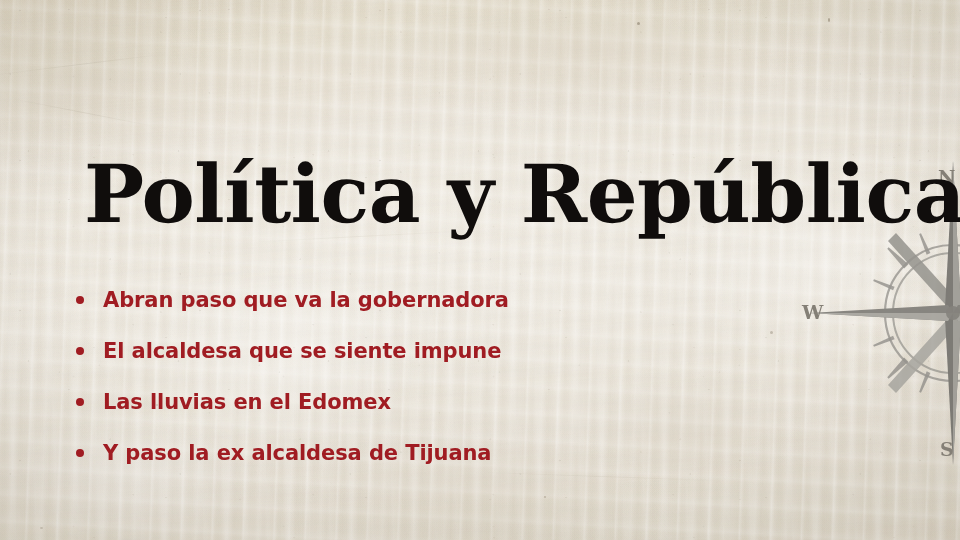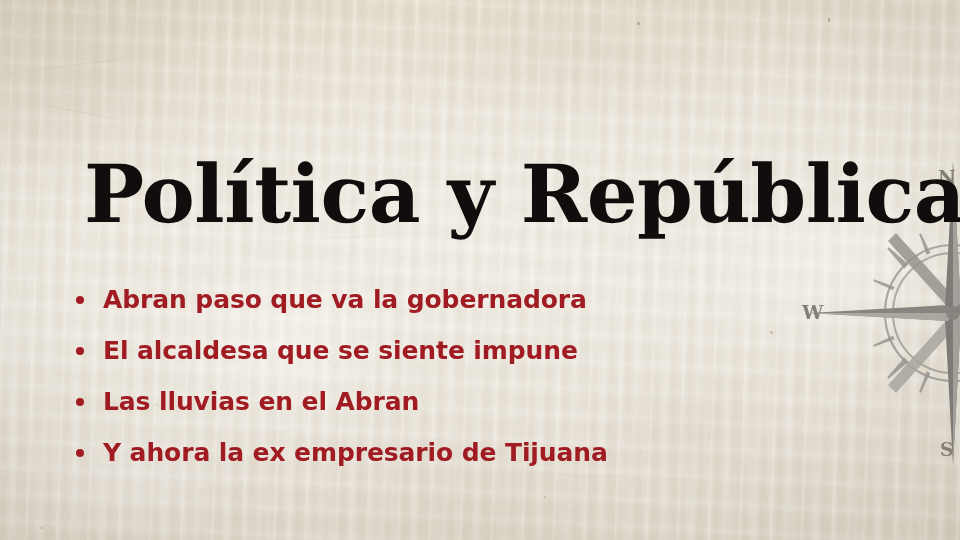--- a/index.html
+++ b/index.html
@@ -157,21 +157,21 @@
   }
   .bullet-item {
     position: relative;
     height: 51px;
     padding-left: 31px;
     display: flex;
     align-items: center;
     color: #A01C22;
     font-family: "DejaVu Sans", "Liberation Sans", sans-serif;
     font-weight: bold;
-    font-size: 25px;
+    font-size: 21px;
     letter-spacing: -0.1px;
     white-space: nowrap;
   }
   .bullet-dot {
     position: absolute;
     left: 4px;
     top: 50%;
     width: 8px;
     height: 8px;
     margin-top: -4px;
@@ -323,22 +323,22 @@
       <li class="bullet-item">
         <span class="bullet-dot"></span>
         <span>Abran paso que va la gobernadora</span>
       </li>
       <li class="bullet-item">
         <span class="bullet-dot"></span>
         <span>El alcaldesa que se siente impune</span>
       </li>
       <li class="bullet-item">
         <span class="bullet-dot"></span>
-        <span>Las lluvias en el Abran</span>
+        <span>Las lluvias en el Edomex</span>
       </li>
       <li class="bullet-item">
         <span class="bullet-dot"></span>
-        <span>Y ahora la ex empresario de Tijuana</span>
+        <span>Y paso la ex alcaldesa de Tijuana</span>
       </li>
     </ul>
 
   </div>
 </div>
 
 </body></html>

